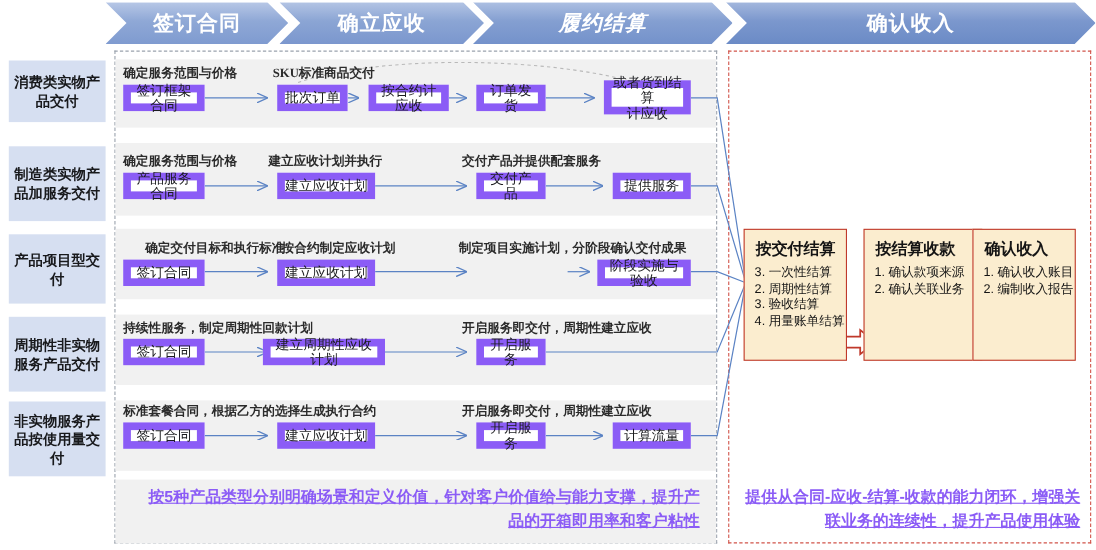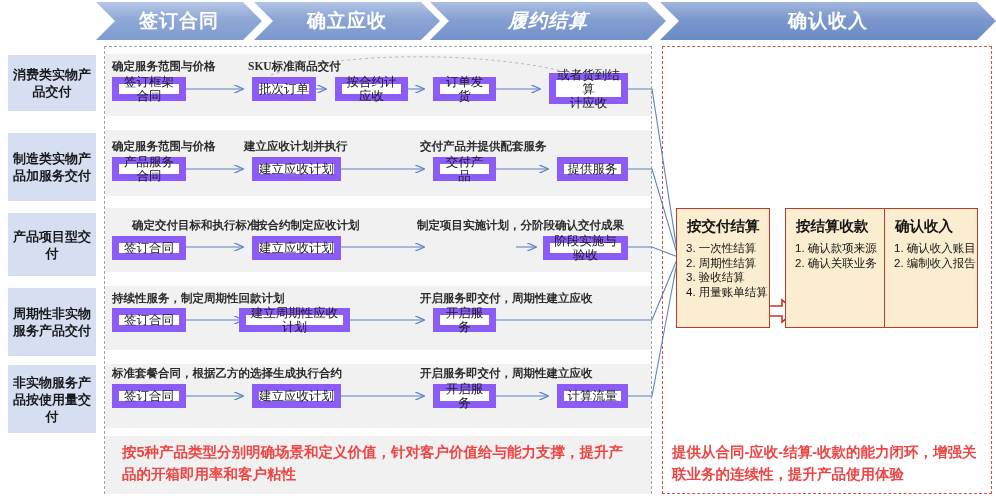--- a/index.html
+++ b/index.html
@@ -68,22 +68,22 @@
     font-size:14.5px;font-weight:700;color:#141414;
   }
   .obox .olist{
     position:absolute;left:9px;top:32px;right:6px;
     font-size:11.5px;line-height:14.5px;color:#141414;
   }
   .obox .olist div{white-space:nowrap;}
 
   
   .summary{
-    position:absolute;text-align:left;color:#ef4444;
-    font-size:14.5px;font-weight:700;line-height:22px;
+    position:absolute;text-align:right;color:#8b5cf6;
+    font-size:14.5px;font-weight:700;line-height:22px;text-decoration:underline;
   }
 
   svg.overlay{position:absolute;left:0;top:0;width:996px;height:500px;pointer-events:none;}
 </style>
 </head>
 <body>
 
 <div class="stage">
 
   <div class="chev-band">

